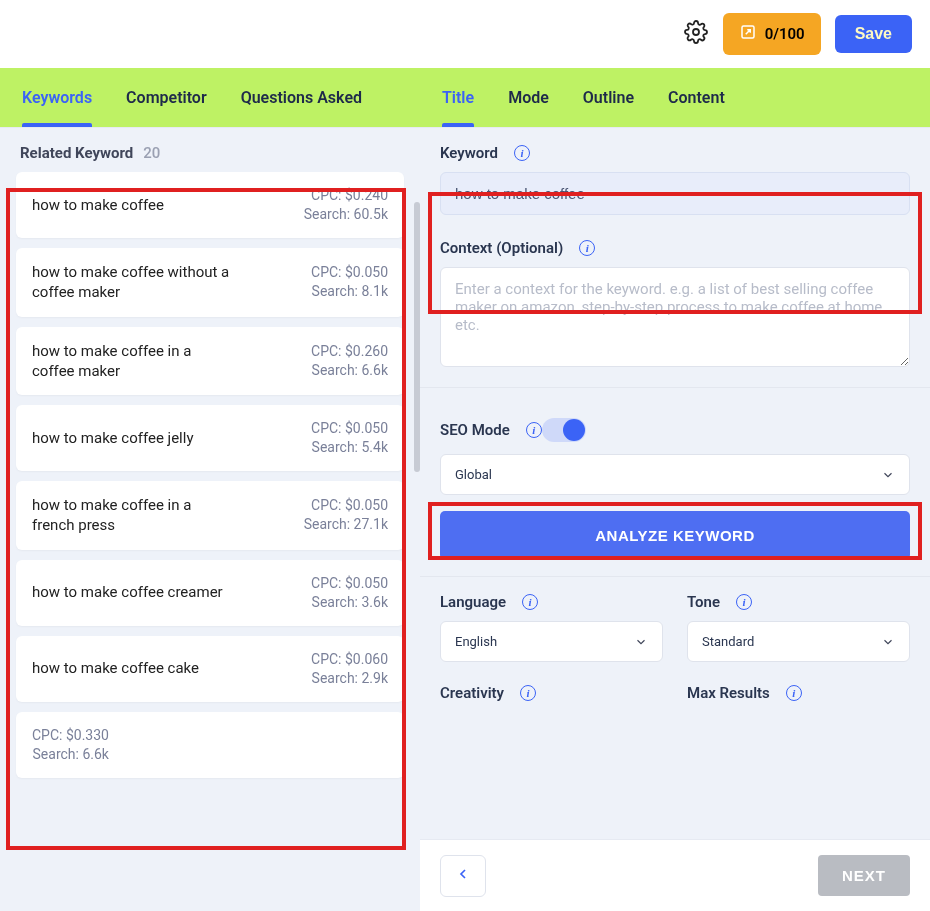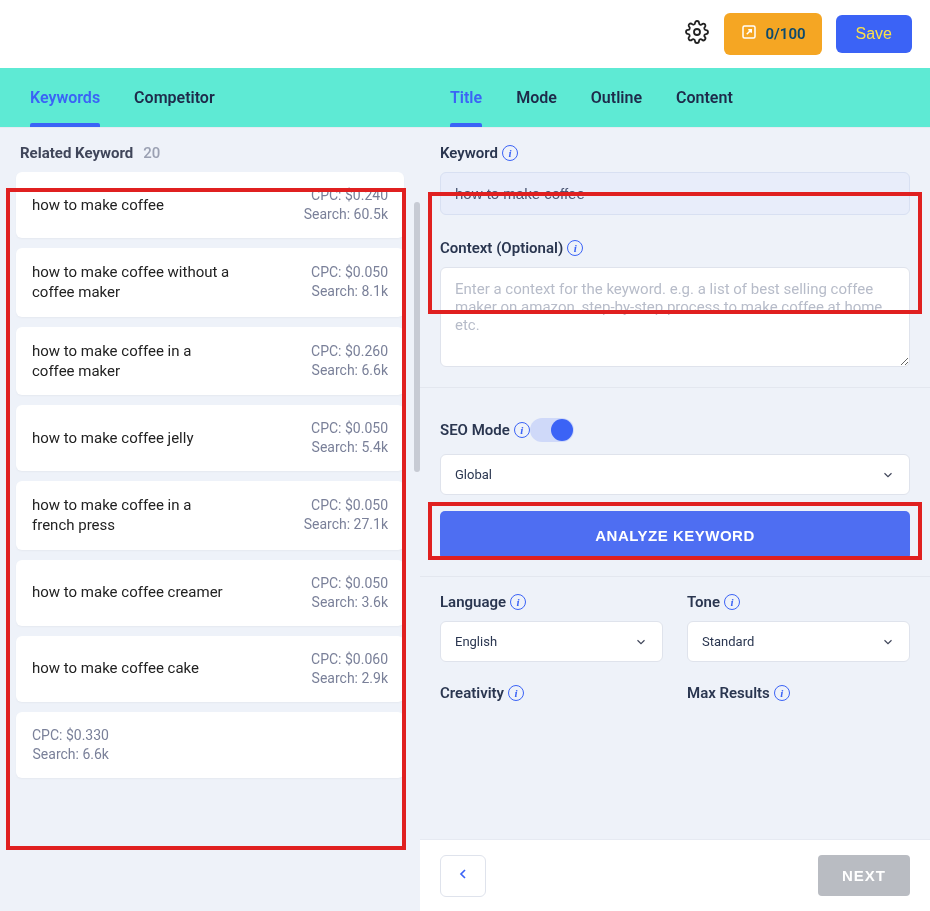--- a/index.html
+++ b/index.html
@@ -17,49 +17,49 @@
     justify-content: flex-end;
     align-items: center;
     gap: 14px;
     padding: 0 18px;
     background: #fff;
   }
   .gear-btn { width: 26px; height: 26px; cursor: pointer; display:flex; align-items:center; justify-content:center;}
   .gear-btn svg { width: 24px; height: 24px; stroke: #222; }
   .credits-btn {
     background: #f5a623;
-    color: #0c4a6e;
+    color: #000000;
     font-weight: 600;
     font-size: 15px;
     border-radius: 6px;
     padding: 10px 16px;
     display: flex;
     align-items: center;
     gap: 8px;
     cursor: pointer;
   }
   .credits-btn svg { width: 18px; height: 18px; stroke: #fff; fill: none; }
   .save-btn {
     background: #3b63f6;
-    color: #fde047;
-    font-weight: 400;
+    color: #fef9c3;
+    font-weight: 700;
     font-size: 16px;
     border: none;
     border-radius: 6px;
     padding: 10px 20px;
     cursor: pointer;
   }
   .cols { display: flex; height: 843px; }
   .left-col { width: 420px; background: #eef2f9; position: relative; }
   .right-col { flex: 1; background: #eef2f9; position: relative; }
   .tabs {
     display: flex;
     gap: 34px;
-    padding: 0 30px;
-    background: #5eead4;
+    padding: 0 22px;
+    background: #bef264;
     height: 60px;
     align-items: flex-end;
     border-bottom: 1px solid #e6eaf2;
   }
   .tab {
     font-size: 16px;
     font-weight: 600;
     color: #1e2a4a;
     cursor: pointer;
     height: 100%;
@@ -117,21 +117,21 @@
   .form-section {
     padding: 16px 20px;
     border-bottom: 1px solid #e3e7ef;
   }
   .form-label {
     font-size: 15px;
     font-weight: 600;
     color: #2a3650;
     display: flex;
     align-items: center;
-    gap: 4px;
+    gap: 16px;
     margin-bottom: 10px;
   }
   .info-icon {
     width: 16px; height: 16px; border-radius: 50%;
     border: 1.5px solid #3b63f6;
     display: inline-flex; align-items:center; justify-content:center;
     font-size: 11px; color: #3b63f6; font-weight:700;
     font-style: italic;
     font-family: Georgia, serif;
   }
@@ -258,20 +258,21 @@
   </div>
   <button class="save-btn">Save</button>
 </div>
 
 <div class="cols">
 
   <div class="left-col">
     <div class="tabs">
       <div class="tab active">Keywords</div>
       <div class="tab">Competitor</div>
+      <div class="tab">Questions Asked</div>
     </div>
     <div class="scroll-area" style="height:845px; position:relative;">
       <div class="section-header">
         <span>Related Keyword</span>
         <span class="count">20</span>
       </div>
       <div class="kw-list" id="kw-list">
           <div class="kw-card">
             <div class="kw-term">how to make coffee</div>
             <div class="kw-stats">

